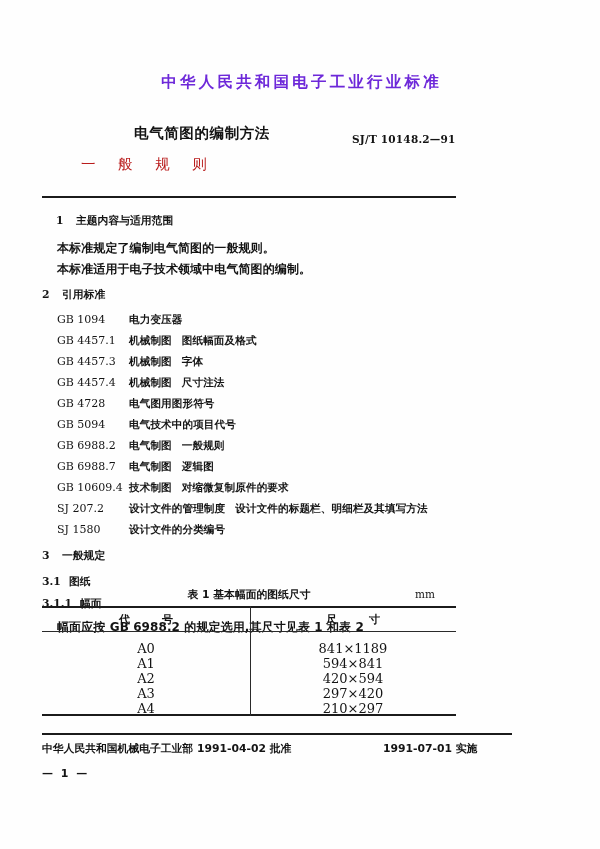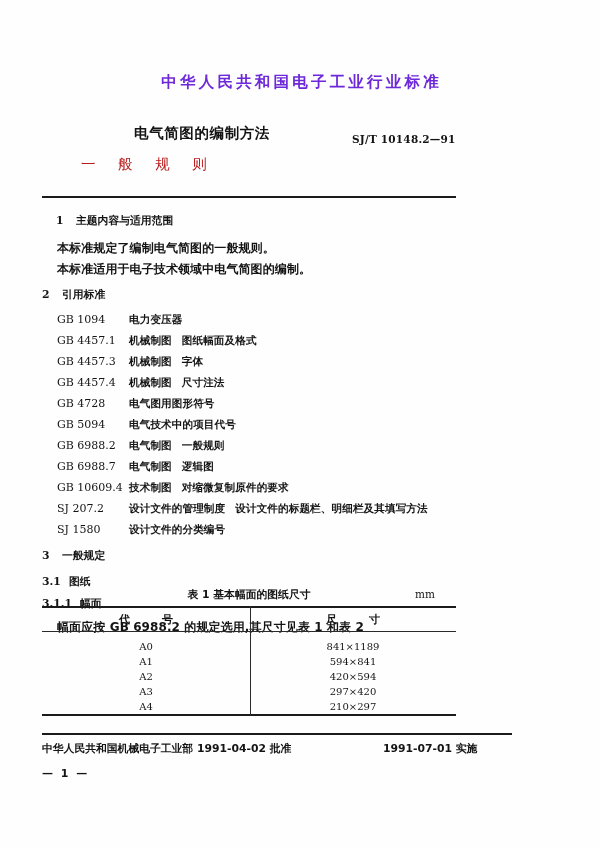--- a/index.html
+++ b/index.html
@@ -169,21 +169,21 @@
     font-weight: bold;
     color: #141414;
     letter-spacing: 14px;
     text-indent: 14px;
     text-align: center;
   }
   .th.c1 { left: 0;    width: 208px; }
   .th.c2 { left: 208px; width: 206px; }
   .td {
     position: absolute;
-    font-size: 10px;
+    font-size: 13px;
     font-family: "DejaVu Serif", "Liberation Serif", serif;
     color: #141414;
     text-align: center;
   }
   .td.c1 { left: 0;    width: 208px; }
   .td.c2 { left: 208px; width: 206px; }
 
   
   .rule-bottom {
     position: absolute;

